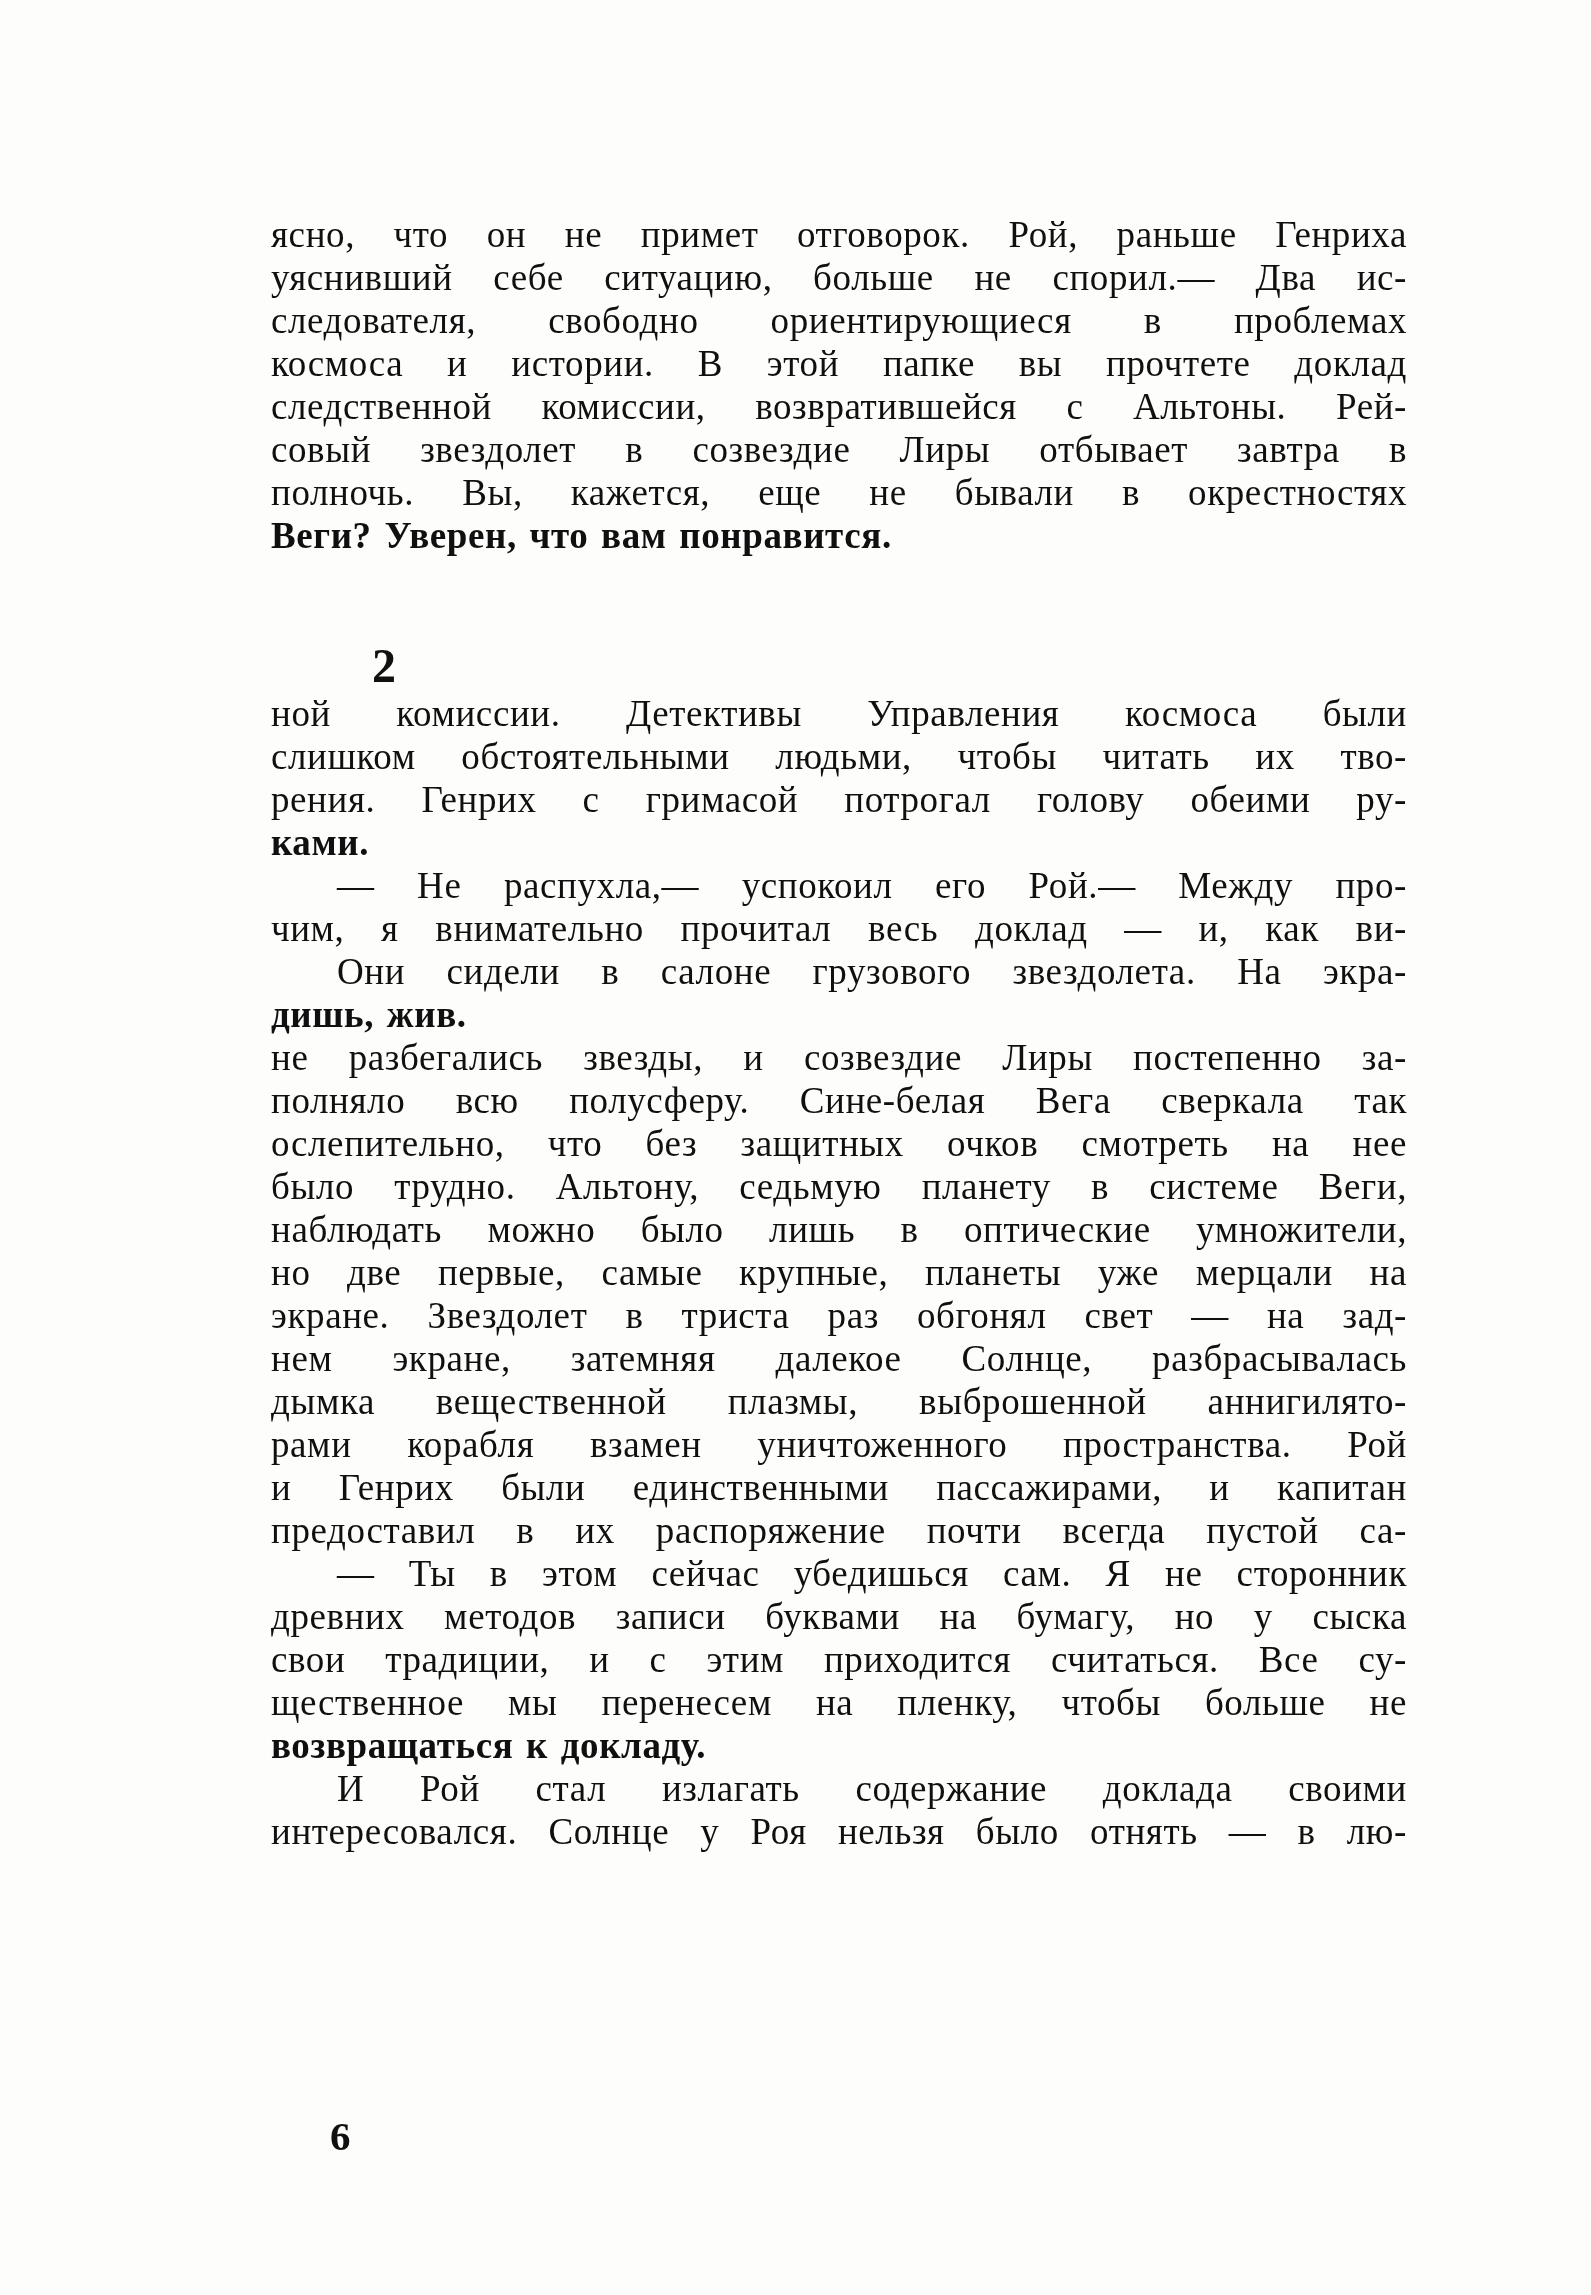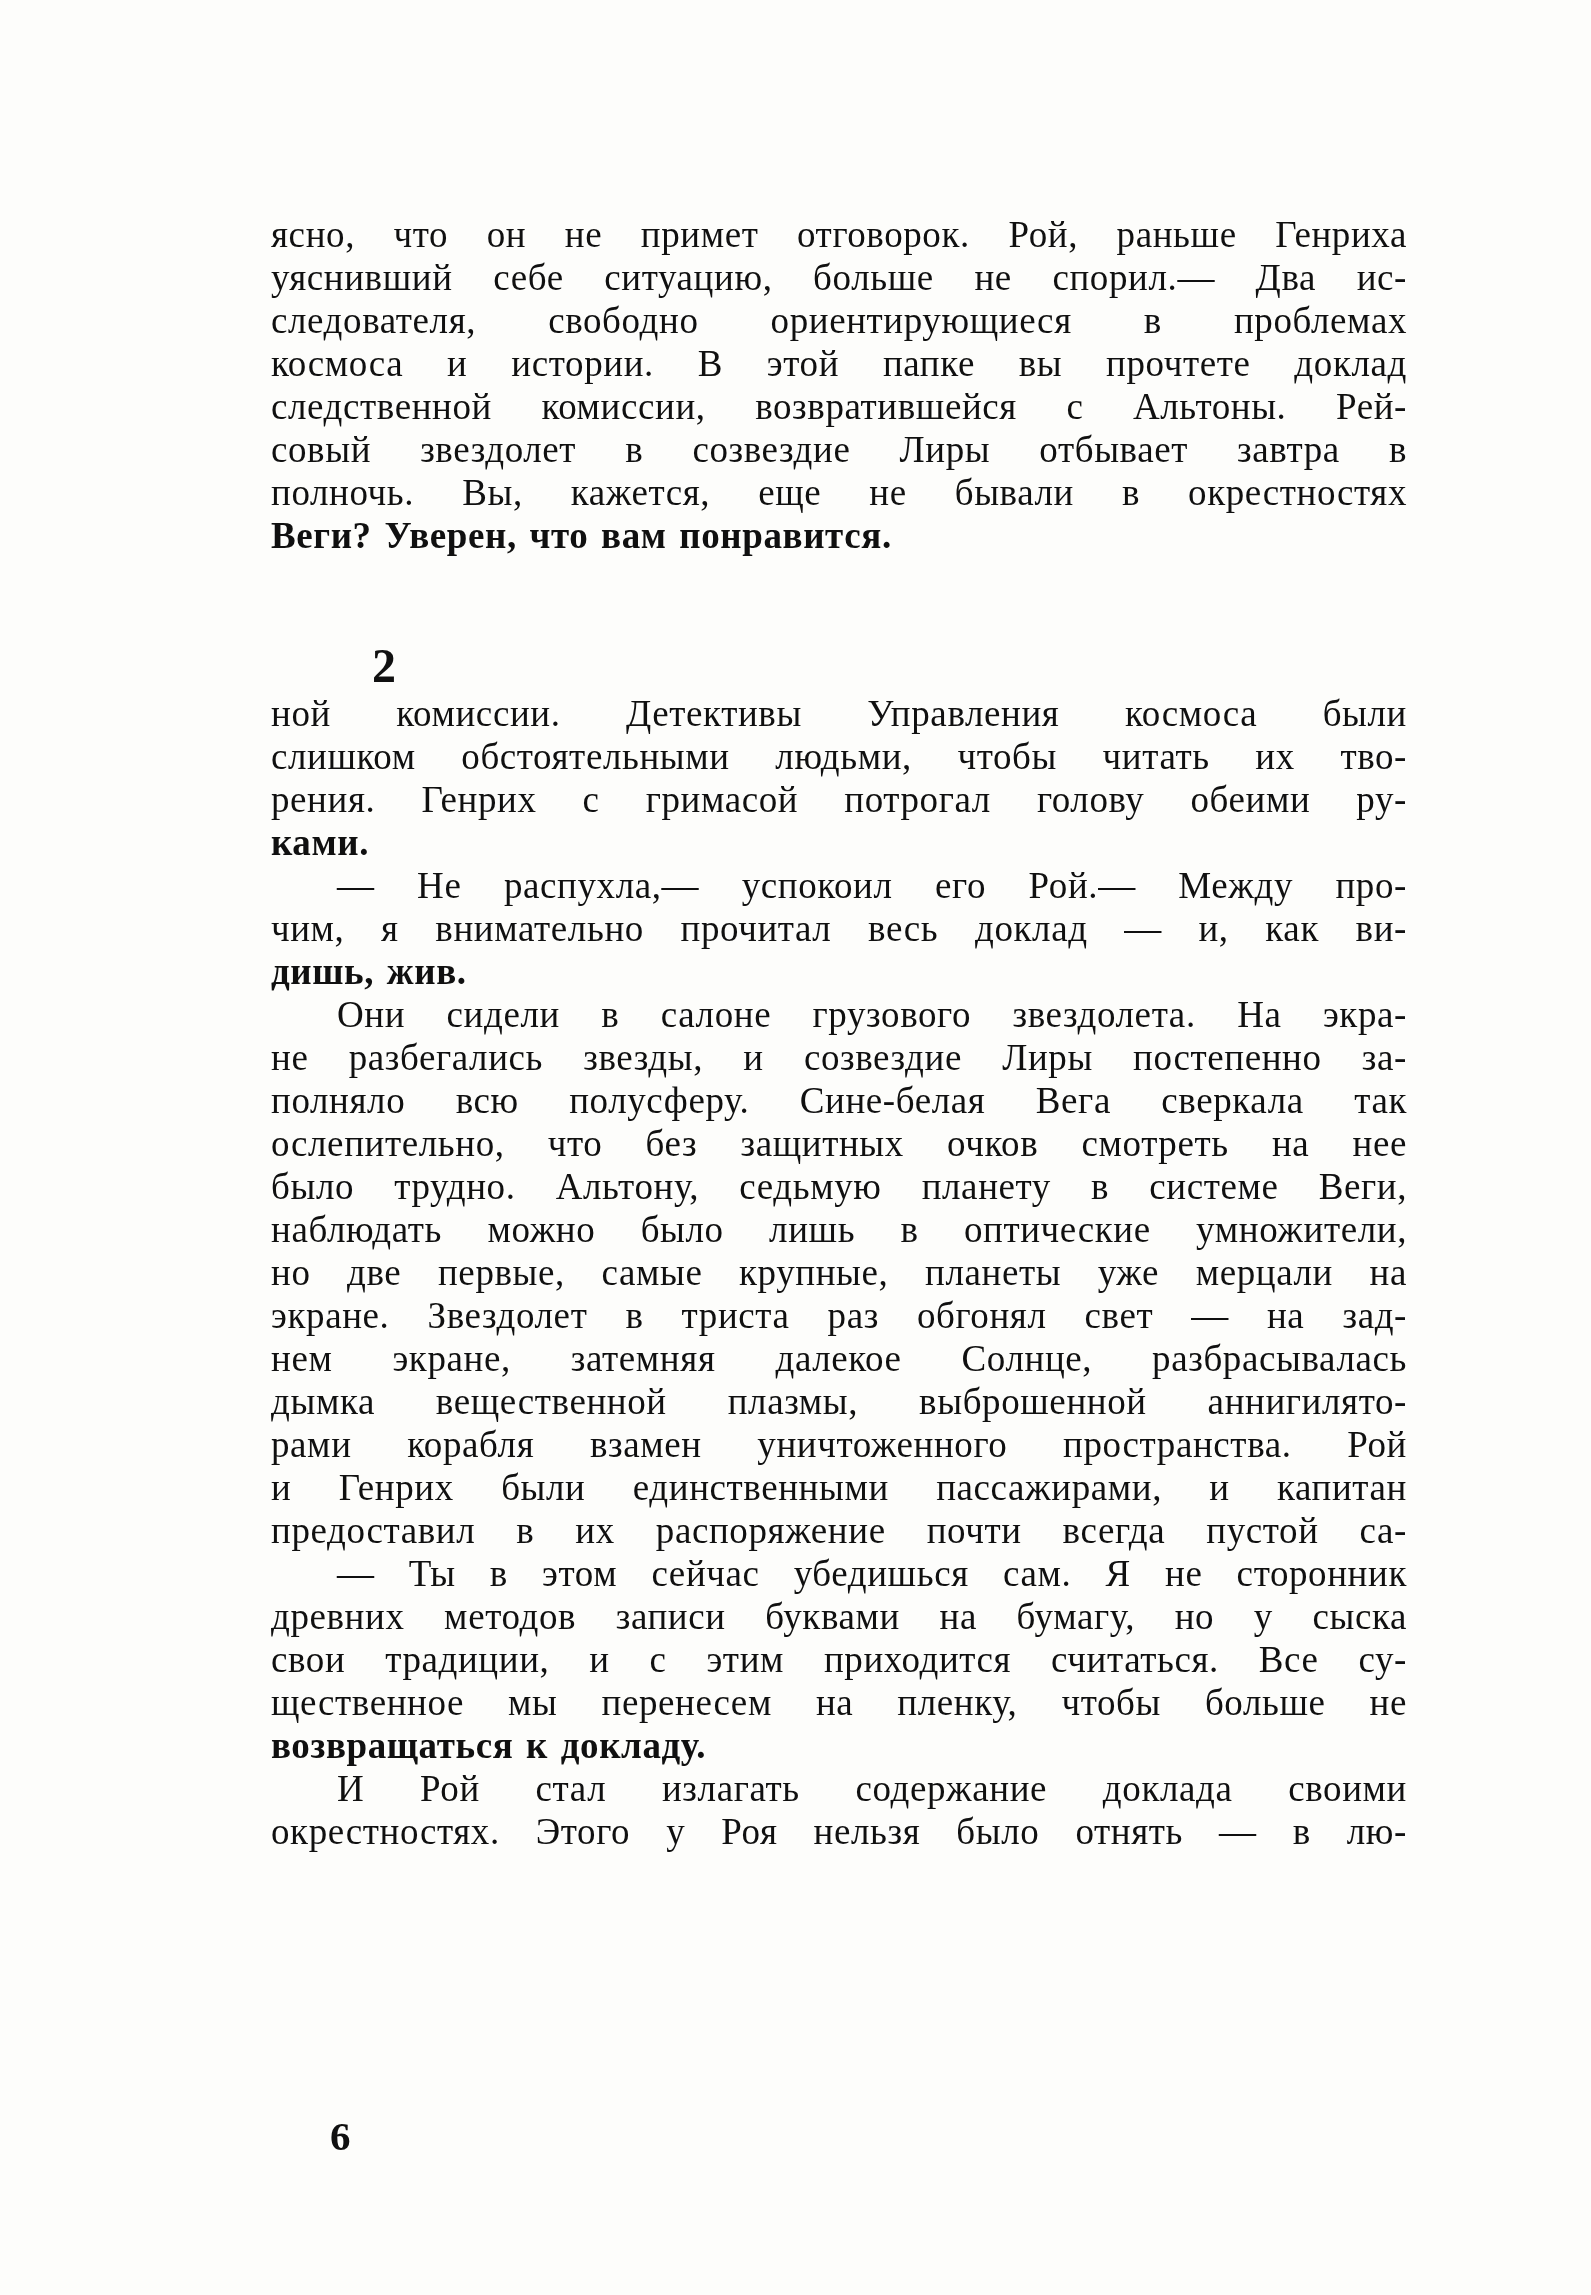--- a/index.html
+++ b/index.html
@@ -69,37 +69,37 @@
       <div class="line">совый звездолет в созвездие Лиры отбывает завтра в</div>
       <div class="line">полночь. Вы, кажется, еще не бывали в окрестностях</div>
       <div class="line end">Веги? Уверен, что вам понравится.</div>
       <div class="section-heading">2</div>
       <div class="line">ной комиссии. Детективы Управления космоса были</div>
       <div class="line">слишком обстоятельными людьми, чтобы читать их тво-</div>
       <div class="line">рения. Генрих с гримасой потрогал голову обеими ру-</div>
       <div class="line end">ками.</div>
       <div class="line indent">— Не распухла,— успокоил его Рой.— Между про-</div>
       <div class="line">чим, я внимательно прочитал весь доклад — и, как ви-</div>
+      <div class="line indent">Они сидели в салоне грузового звездолета. На экра-</div>
       <div class="line end">дишь, жив.</div>
-      <div class="line indent">Они сидели в салоне грузового звездолета. На экра-</div>
       <div class="line">не разбегались звезды, и созвездие Лиры постепенно за-</div>
       <div class="line">полняло всю полусферу. Сине-белая Вега сверкала так</div>
       <div class="line">ослепительно, что без защитных очков смотреть на нее</div>
       <div class="line">было трудно. Альтону, седьмую планету в системе Веги,</div>
       <div class="line">наблюдать можно было лишь в оптические умножители,</div>
       <div class="line">но две первые, самые крупные, планеты уже мерцали на</div>
       <div class="line">экране. Звездолет в триста раз обгонял свет — на зад-</div>
       <div class="line">нем экране, затемняя далекое Солнце, разбрасывалась</div>
       <div class="line">дымка вещественной плазмы, выброшенной аннигилято-</div>
       <div class="line">рами корабля взамен уничтоженного пространства. Рой</div>
       <div class="line">и Генрих были единственными пассажирами, и капитан</div>
       <div class="line">предоставил в их распоряжение почти всегда пустой са-</div>
       <div class="line indent">— Ты в этом сейчас убедишься сам. Я не сторонник</div>
       <div class="line">древних методов записи буквами на бумагу, но у сыска</div>
       <div class="line">свои традиции, и с этим приходится считаться. Все су-</div>
       <div class="line">щественное мы перенесем на пленку, чтобы больше не</div>
       <div class="line end">возвращаться к докладу.</div>
       <div class="line indent">И Рой стал излагать содержание доклада своими</div>
-      <div class="line">окрестностях. Этого у Роя нельзя было отнять — в лю-</div>
+      <div class="line">интересовался. Солнце у Роя нельзя было отнять — в лю-</div>
     </div>
   <div class="page-number">6</div>
 </div>
 
 
 </body></html>

